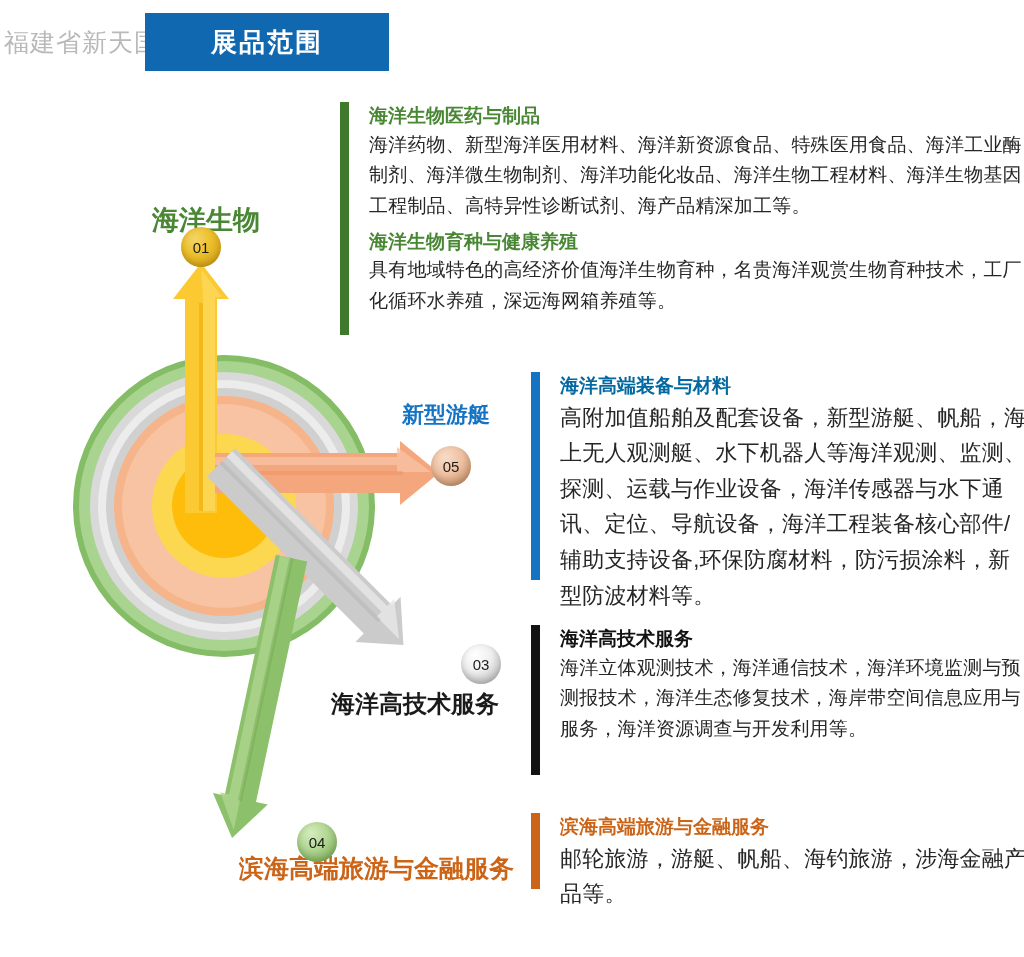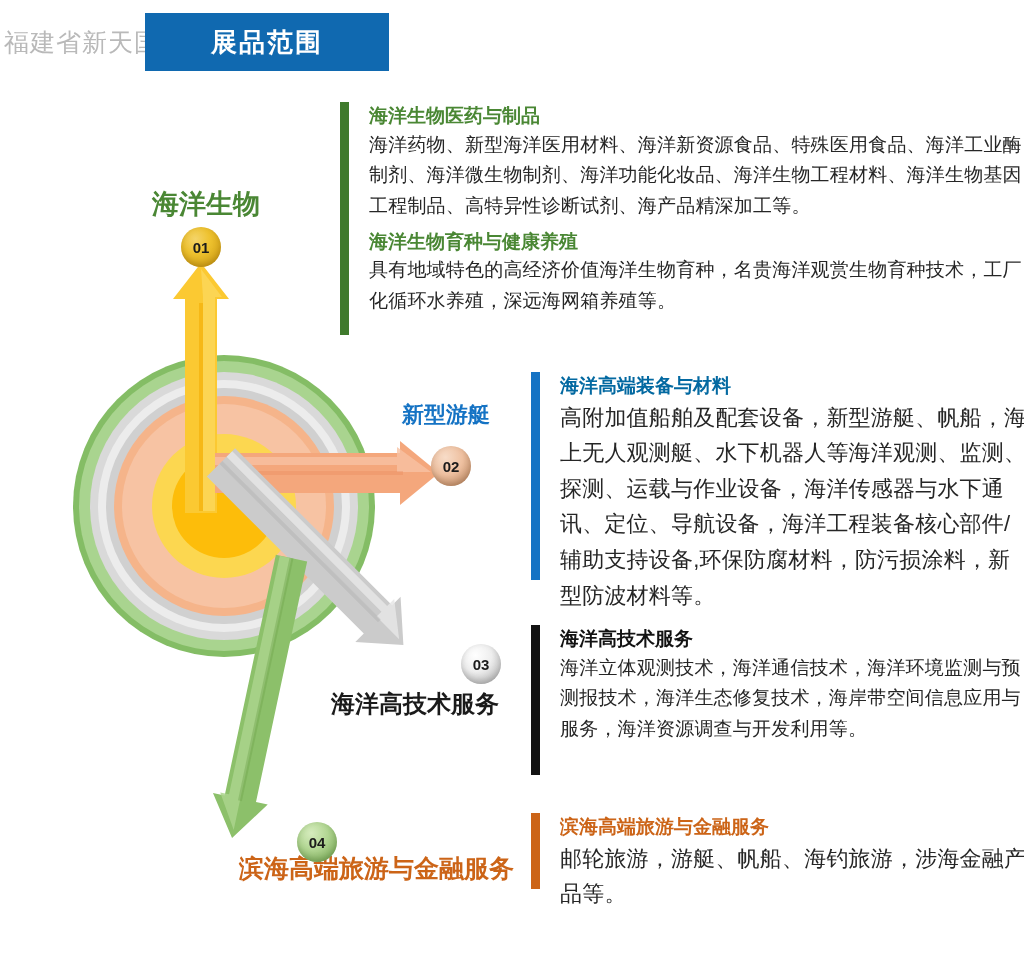--- a/index.html
+++ b/index.html
@@ -50,39 +50,39 @@
 
   
   .arrow{position:absolute;z-index:4;}
   .arrow svg{display:block;overflow:visible;}
 
   
   .badge{
     position:absolute;z-index:7;
     width:40px;height:40px;border-radius:50%;
     display:flex;align-items:center;justify-content:center;
-    font-size:15px;font-weight:700;color:#1b1b1b;
+    font-size:15px;font-weight:400;color:#1b1b1b;
     font-family:"Liberation Sans","DejaVu Sans",sans-serif;
   }
   .badge.b01{left:181px;top:227px;
     background:radial-gradient(circle at 36% 30%,#f4d469 0%,#eec22f 38%,#c9970e 100%);
     box-shadow:inset 0 -3px 6px rgba(120,80,0,.35);}
   .badge.b02{left:431px;top:446px;
     background:radial-gradient(circle at 36% 28%,#f7dcc8 0%,#eec0a0 45%,#b07c55 100%);
     box-shadow:inset 0 -3px 6px rgba(110,70,40,.3);}
   .badge.b03{left:461px;top:644px;
     background:radial-gradient(circle at 36% 28%,#ffffff 0%,#eeeeee 42%,#a9a9a9 100%);
     box-shadow:inset 0 -3px 6px rgba(80,80,80,.28);}
   .badge.b04{left:297px;top:822px;
     background:radial-gradient(circle at 36% 28%,#d6ecbe 0%,#b2d693 42%,#6ea04a 100%);
     box-shadow:inset 0 -3px 6px rgba(50,90,30,.3);}
 
   
   .wheel-label{position:absolute;z-index:6;font-weight:700;white-space:nowrap;}
-  .wheel-label.l01{left:152px;top:186px;font-size:27px;color:#4a8734;}
+  .wheel-label.l01{left:152px;top:202px;font-size:27px;color:#4a8734;}
   .wheel-label.l02{left:402px;top:400px;font-size:22px;color:#1573c4;}
   .wheel-label.l03{left:331px;top:688px;font-size:24px;color:#1a1a1a;}
   .wheel-label.l04{left:239px;top:852px;font-size:25px;color:#cc6417;}
 
   
   .panel{position:absolute;z-index:5;display:flex;margin-left:15px;}
   .panel .bar{width:9px;flex:0 0 9px;border-radius:0;}
   .panel .body{padding-left:20px;}
   .panel .sec-head{
     font-weight:700;line-height:1.45;
@@ -171,21 +171,21 @@
     <svg width="130" height="290" viewBox="0 0 130 290">
       <g transform="rotate(12 42 30)">
         <polygon points="14,0 14,246 2,246 30,286 58,246 46,246 46,0" fill="#8cc06a"></polygon>
         <polygon points="18,0 18,244 9,244 30,278 30,244 30,0" fill="#aad48c" opacity="0.85"></polygon>
         <rect x="28" y="0" width="4" height="248" fill="#6fa24c" opacity="0.4"></rect>
       </g>
     </svg>
   </div>
 
   <div class="badge b01">01</div>
-  <div class="badge b02">02</div>
+  <div class="badge b02">05</div>
   <div class="badge b03">03</div>
   <div class="badge b04">04</div>
 
   <div class="wheel-label l01">海洋生物</div>
   <div class="wheel-label l02">新型游艇</div>
   <div class="wheel-label l03">海洋高技术服务</div>
   <div class="wheel-label l04">滨海高端旅游与金融服务</div>
 
   <div class="panel p1">
     <div class="bar"></div>

